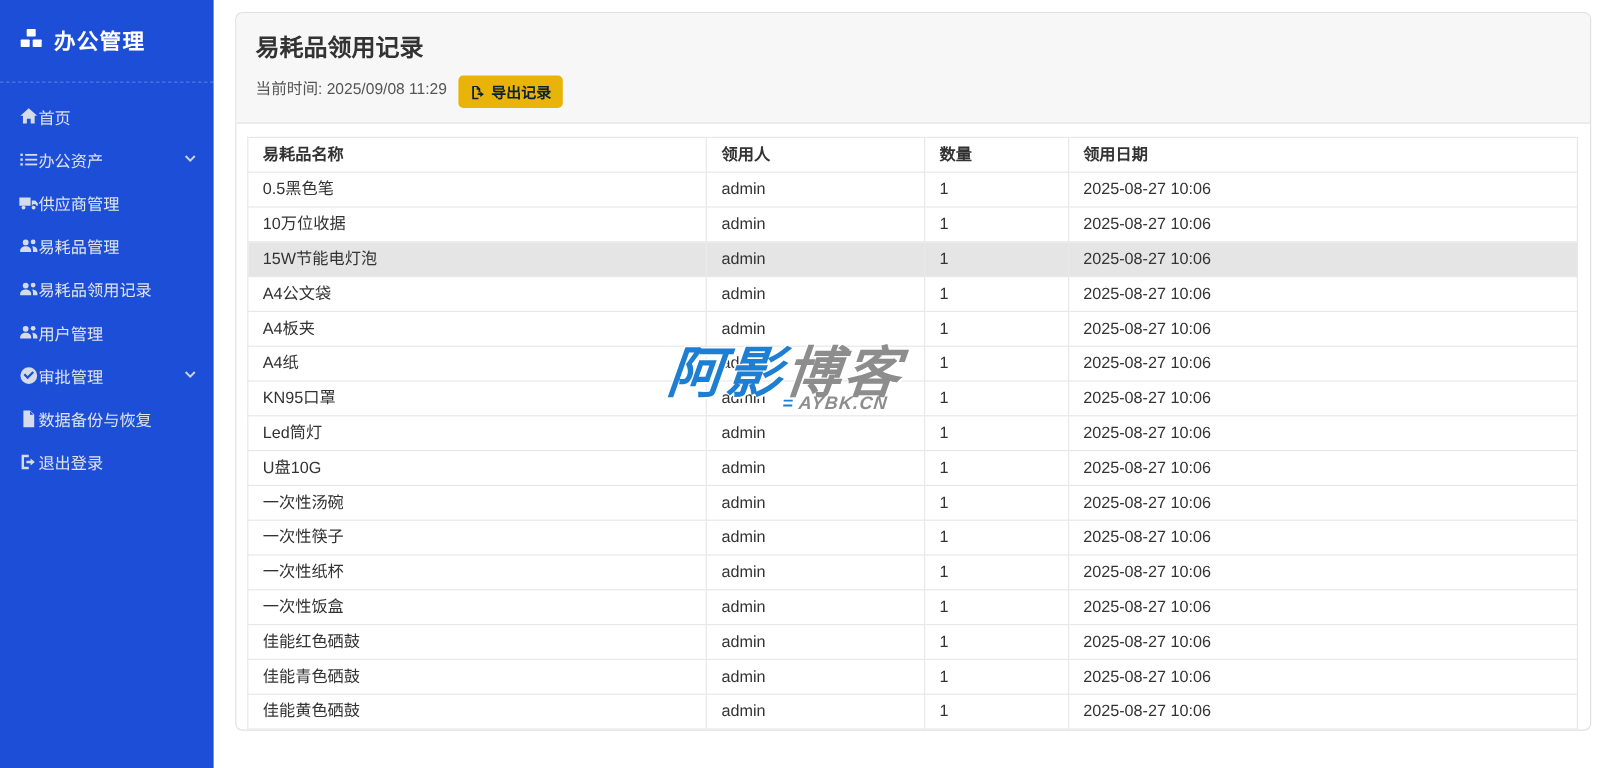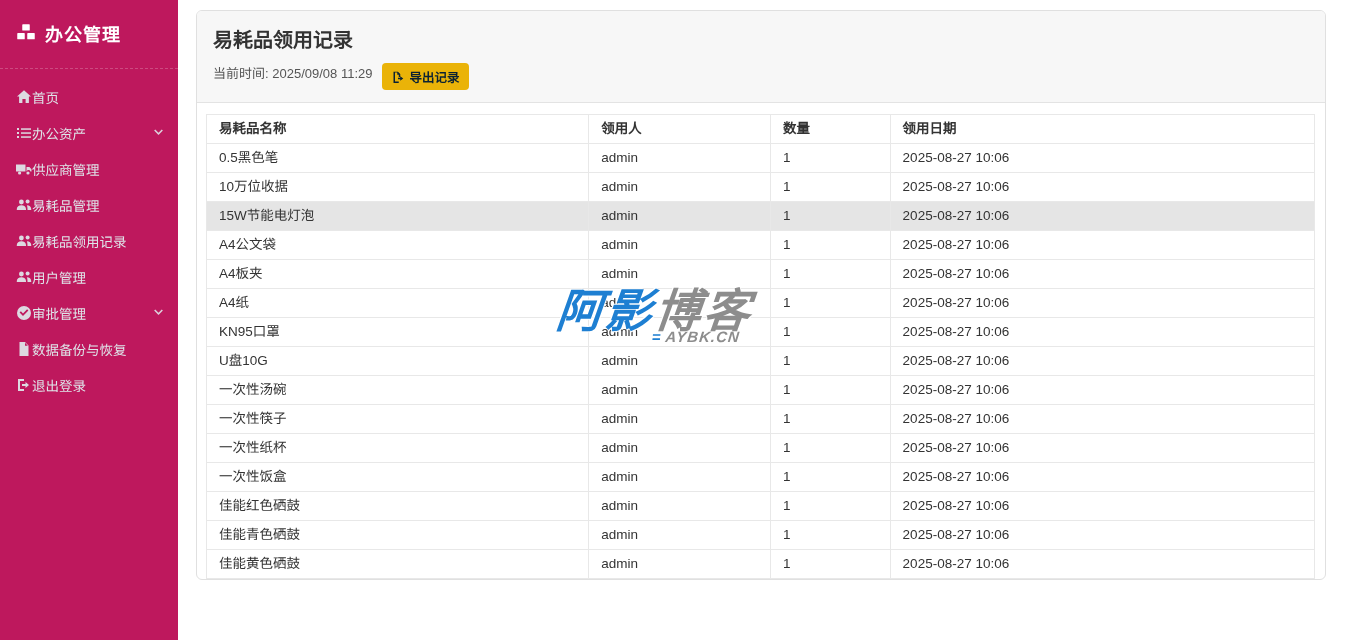--- a/index.html
+++ b/index.html
@@ -1,21 +1,21 @@
 <!DOCTYPE html>
 <html lang="zh-CN"><head>
 <meta charset="utf-8">
 <style>
   * { margin:0; padding:0; box-sizing:border-box; }
   html,body { width:1345px; height:640px; overflow:hidden; background:#fff;
     font-family:"Liberation Sans","DejaVu Sans",sans-serif; }
 
   
   .sidebar { position:absolute; left:0; top:0; width:178px; height:640px;
-    background:#be185d; color:#dfe4e9; z-index:5; }
+    background:#1d4ed8; color:#dfe4e9; z-index:5; }
   .logo { display:flex; align-items:center; gap:9px; padding:20px 16px 18px 16px;
     color:#fff; font-size:18px; font-weight:bold; letter-spacing:1px; }
   .logo .ic { display:inline-flex; width:20px; height:20px; }
   .logo .ic svg { width:20px; height:20px; }
   .sidebar-divider { border:none; border-top:1px dashed rgba(255,255,255,.22); margin:4px 0 10px 0; }
   .nav-item { position:relative; display:flex; align-items:center; gap:0;
     height:36px; padding:0 16px; font-size:13.5px; color:#dfe4e9; cursor:pointer; }
   .nav-item .ic { display:inline-flex; width:16px; height:16px; flex:0 0 16px; opacity:.95; }
   .nav-item .ic svg { width:16px; height:16px; }
   .nav-item .chev { position:absolute; right:13px; top:11px; width:13px; height:13px; opacity:.9; }
@@ -243,20 +243,26 @@
               <td>1</td>
               <td>2025-08-27 10:06</td>
             </tr>
             <tr>
               <td>KN95口罩</td>
               <td>admin</td>
               <td>1</td>
               <td>2025-08-27 10:06</td>
             </tr>
             <tr>
+              <td>Led筒灯</td>
+              <td>admin</td>
+              <td>1</td>
+              <td>2025-08-27 10:06</td>
+            </tr>
+            <tr>
               <td>U盘10G</td>
               <td>admin</td>
               <td>1</td>
               <td>2025-08-27 10:06</td>
             </tr>
             <tr>
               <td>一次性汤碗</td>
               <td>admin</td>
               <td>1</td>
               <td>2025-08-27 10:06</td>

